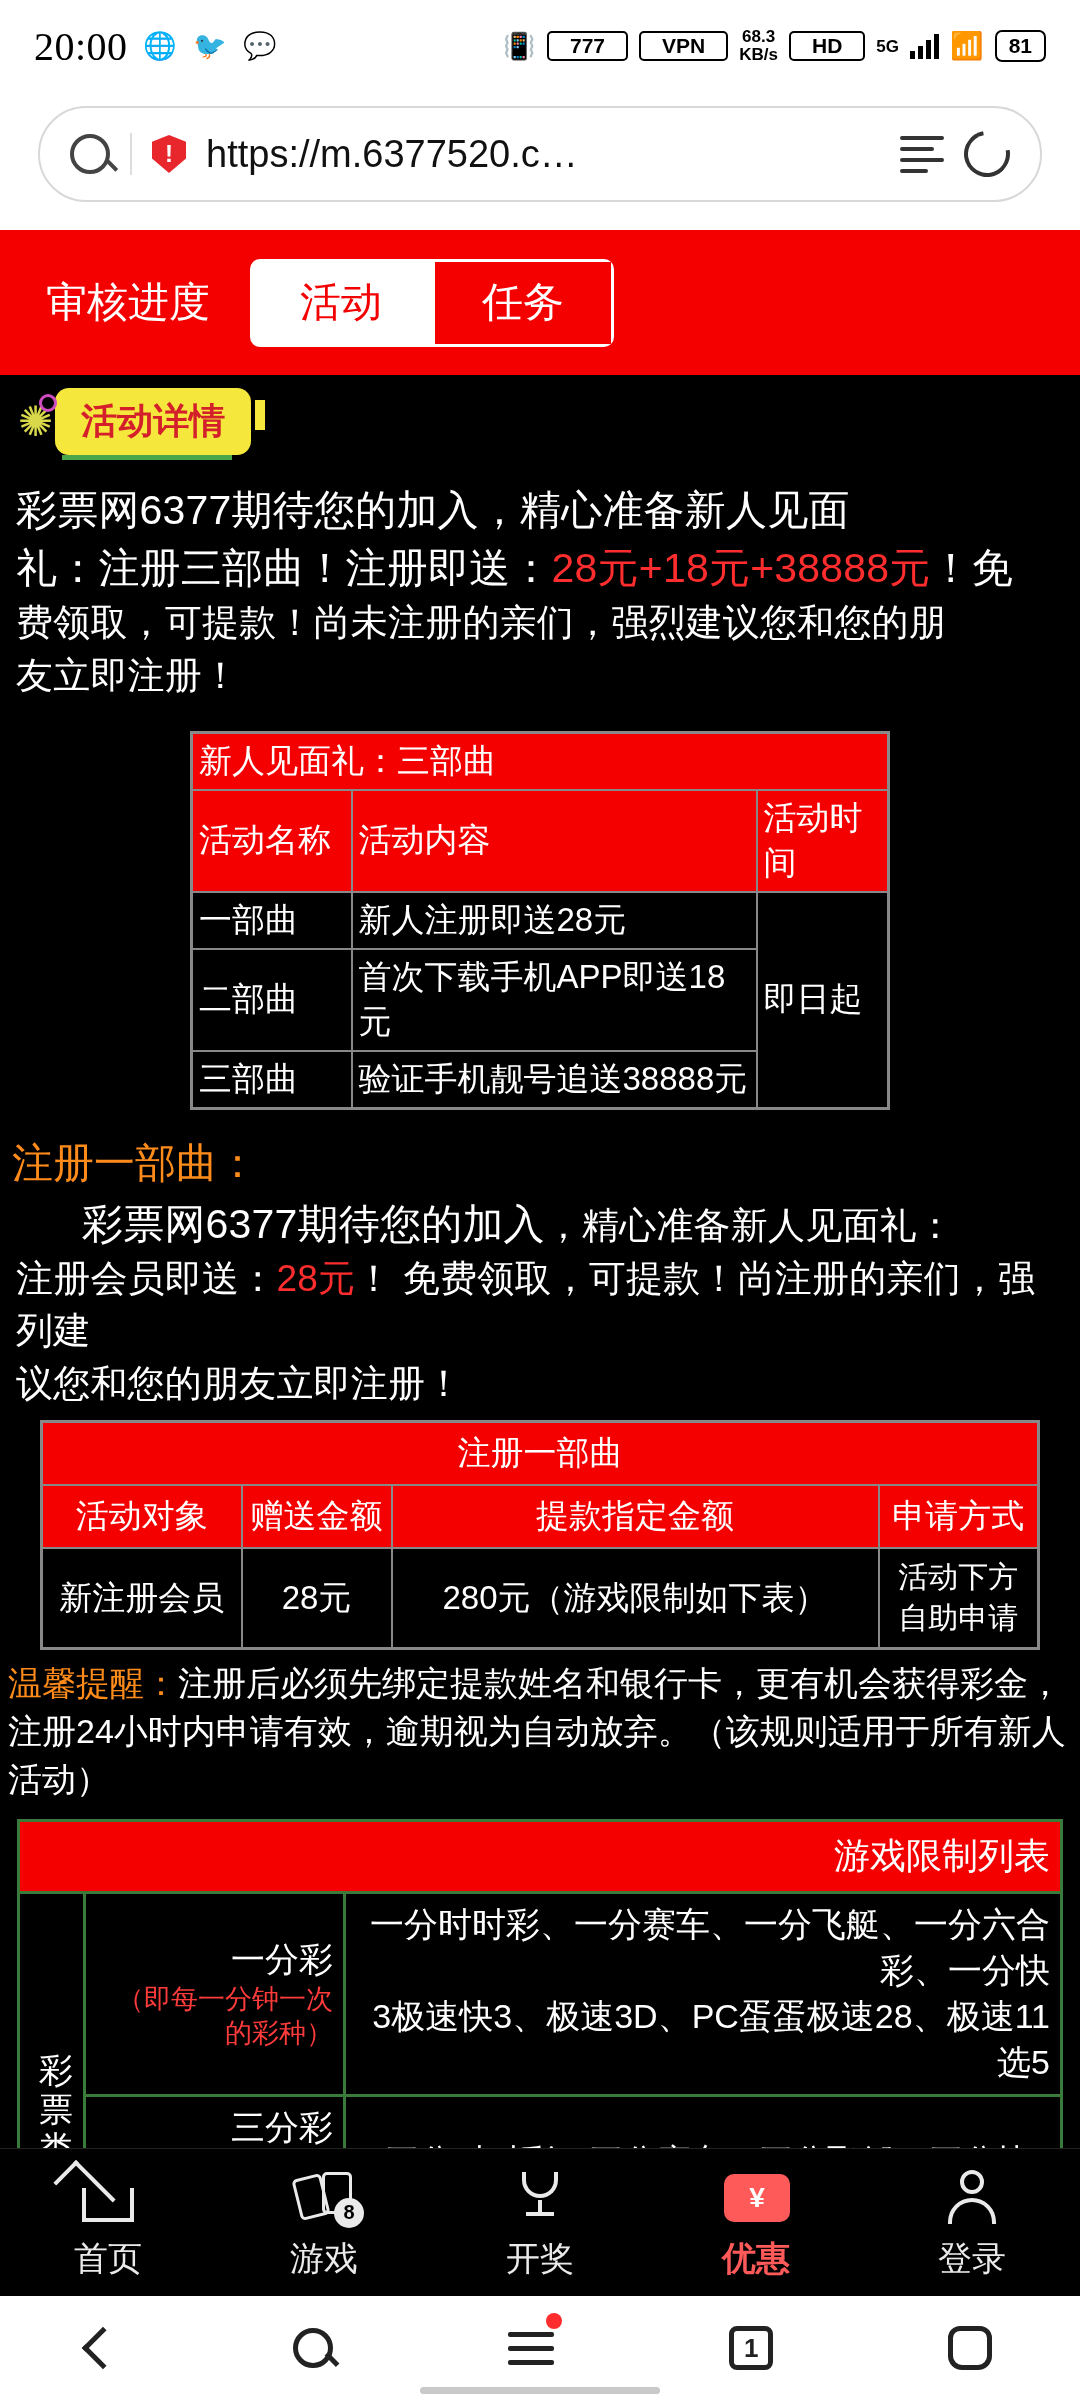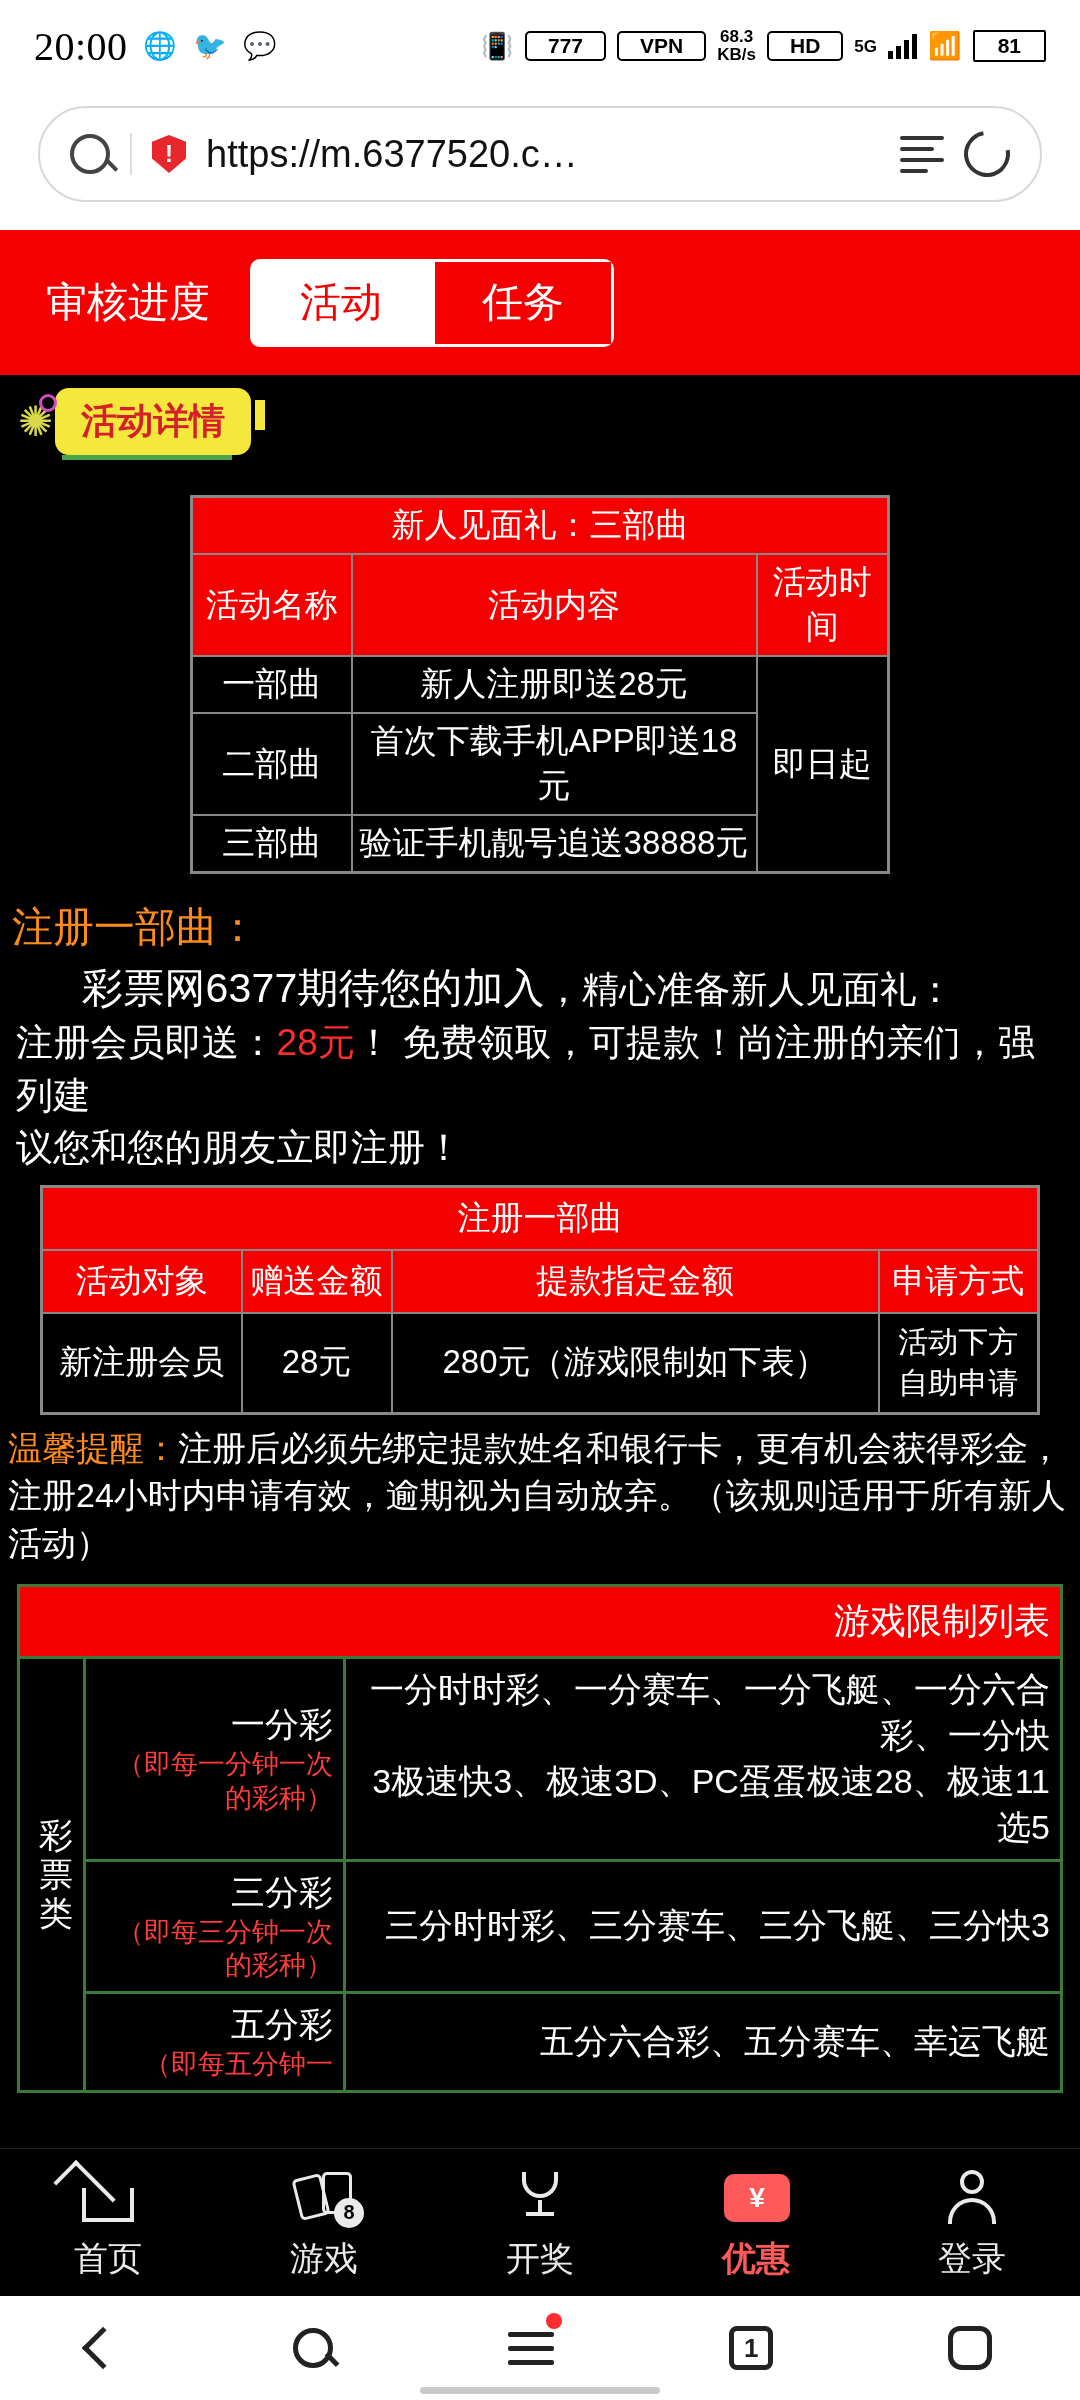--- a/index.html
+++ b/index.html
@@ -27,21 +27,21 @@
   }
   .kbs { font-size: 17px; text-align: center; line-height: 1.05; font-weight: 600;}
   .sg { display: flex; align-items: flex-end; gap: 3px; height: 26px; }
   .sg i { width: 5px; background: #000; display: block; }
   .sg i:nth-child(1) { height: 8px; }
   .sg i:nth-child(2) { height: 13px; }
   .sg i:nth-child(3) { height: 19px; }
   .sg i:nth-child(4) { height: 25px; }
   .fiveg { font-size: 17px; font-weight: bold; line-height: 1; }
   .batt {
-    border: 2.5px solid #000; border-radius: 2px; padding: 2px 23px;
+    border: 2.5px solid #000; border-radius: 7px; padding: 2px 12px;
     font-size: 21px; font-weight: bold;
   }
   .vib { font-size: 26px; }
 
   
   .urlbar-wrap { background: #fff; padding: 14px 38px 28px; }
   .urlbar {
     height: 96px; border: 2px solid #d8d8d8; border-radius: 48px;
     display: flex; align-items: center; padding: 0 30px; gap: 20px;
     background: #fff;
@@ -91,21 +91,21 @@
   .bar-under { position: absolute; left: 62px; top: 80px; width: 170px; height: 5px; background: #4aa64a; }
 
   .para { font-size: 37px; line-height: 1.42; padding: 14px 10px 0 16px; letter-spacing: 0.2px; }
   .para .big { font-size: 41px; }
   .red { color: #ff2d2d; }
   .orange { color: #ff8c1a; }
 
   
   table { border-collapse: collapse; font-size: 33px; }
   .t1 { width: 700px; margin: 28px auto 0; border: 3px solid #888; }
-  .t1 td, .t1 th { border: 2px solid #888; text-align: center; padding: 5px 6px; color: #fff; }
+  .t1 td, .t1 th { border: 2px solid #888; text-align: left; padding: 5px 6px; color: #fff; }
   .hdr-red { background: #f40000; color: #fff !important; }
   .sec-title { font-size: 41px; padding: 26px 0 4px 12px; }
 
   .t2 { width: 1000px; margin: 10px auto 0; border: 3px solid #888; }
   .t2 td { border: 2px solid #888; text-align: center; padding: 8px 6px; color: #fff; font-size: 33px; }
   .t2 .fullred { background: #f40000; }
 
   .note { font-size: 34px; line-height: 1.4; padding: 10px 12px 0 8px; }
 
   .t3 { width: 1046px; margin: 16px auto 0; border: 3px solid #3a7a3a; }
@@ -224,20 +224,26 @@
   </div>
 
   <div class="content">
 
     <div class="banner-row">
       <span class="sparkle">✺</span>
       <span class="pill">活动详情</span>
       <span class="bar-under"></span>
     </div>
 
+    <div class="para">
+      <span class="big">彩票网6377期待您的加入，精心准备新人见面</span><br>
+      <span class="big">礼：注册三部曲！注册即送：</span><span class="red big">28元+18元+38888元</span><span class="big">！免</span><br>
+      <span>费领取，可提款！尚未注册的亲们，强烈建议您和您的朋</span><br>
+      <span>友立即注册！</span>
+    </div>
 
     <table class="t1">
       <tbody>
           <tr>
         <td class="hdr-red" colspan="3">新人见面礼：三部曲</td>
       </tr>
       <tr>
         <td class="hdr-red" style="width:160px">活动名称</td>
         <td class="hdr-red">活动内容</td>
         <td class="hdr-red" style="width:132px">活动时间</td>

